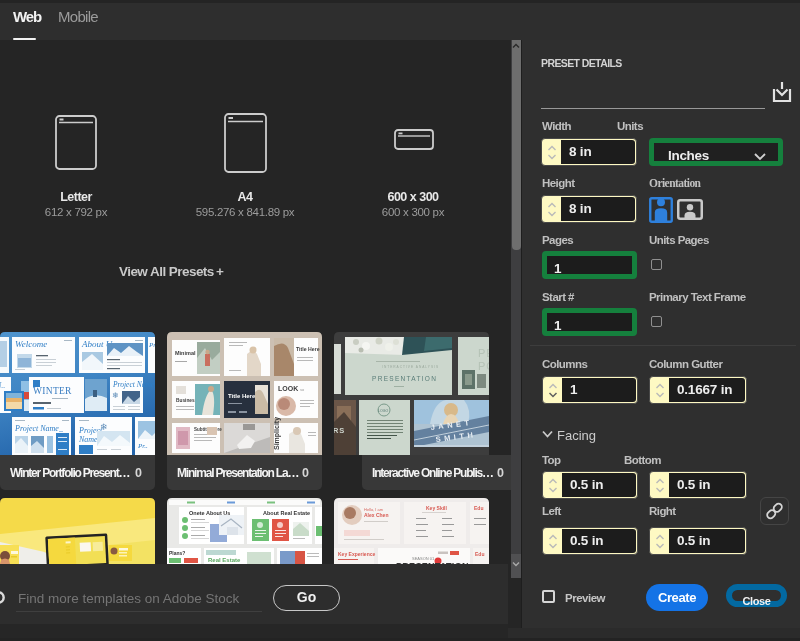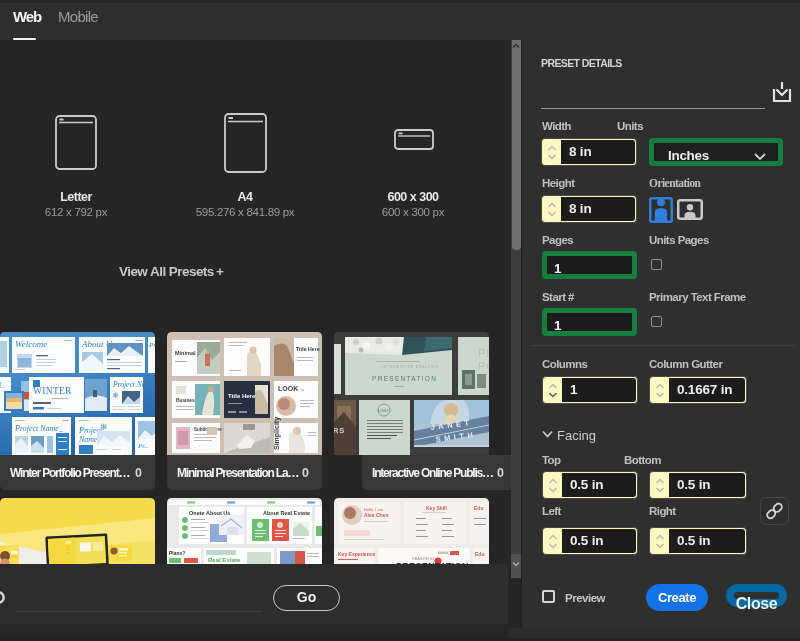--- a/index.html
+++ b/index.html
@@ -478,20 +478,21 @@
       <rect x="139" y="50" width="16" height="16" fill="#f6f3f1"></rect>
       <text x="141" y="58" font-size="5" font-weight="bold" fill="#d85a52">Edu</text>
     </g>
   </svg>
 </div>
 
 <div class="abs" style="left:0; top:564px; width:508px; height:60px; background:#2d2d2d;">
   <svg class="abs" style="left:0; top:26px;" width="10" height="18" viewBox="0 0 10 18">
     <circle cx="-1.5" cy="7.5" r="5.2" fill="none" stroke="#dadada" stroke-width="2.4"></circle>
   </svg>
+  <div class="abs" style="left:18px; top:27px; font-size:13.5px; color:#757575;">Find more templates on Adobe Stock</div>
   <div class="abs" style="left:16px; top:47px; width:246px; height:1px; background:#3f3f3f;"></div>
   <div class="abs ctr" style="left:273px; top:21px; width:67px; height:26px; border:1.5px solid #c8c8c8;
      border-radius:13px; font-size:14px; font-weight:bold; color:#f0f0f0; line-height:23px;">Go</div>
 </div>
 <div class="abs" style="left:0; top:624px; width:508px; height:17px; background:#262626;"></div>
 <div class="abs" style="left:508px; top:628px; width:292px; height:13px; background:#2b2b2b; z-index:6;"></div>
 <div class="abs" style="left:0; top:638px; width:800px; height:3px; background:#232323; z-index:7;"></div>
 
 <div class="abs" style="left:511px; top:40px; width:10px; height:538px; background:#3e3e40;">
   <div class="abs" style="left:0.5px; top:0; width:9px; height:210px; background:#6e6e6e; border-radius:0 0 4px 4px;"></div>
@@ -643,14 +644,14 @@
       <rect x="0.5" y="5.7" width="8.8" height="6.6" rx="3.3"></rect>
       <rect x="9.7" y="5.7" width="8.8" height="6.6" rx="3.3"></rect>
     </g>
   </svg>
 </div>
 
 <div class="chk" style="left:542px; top:590px; width:13px; height:13px; border-color:#d6d6d6; border-width:2px;"></div>
 <div class="abs" style="left:565px; top:592px; font-size:11.5px; font-weight:bold; letter-spacing:-0.5px; color:#c6c6c6;">Preview</div>
 <div class="abs ctr" style="left:646px; top:584px; width:62px; height:27px; background:#1473e6; border-radius:13.5px;
    font-size:13px; letter-spacing:-0.4px; font-weight:bold; color:#ffffff; line-height:27px;">Create</div>
-<div class="abs ctr" style="left:726px; top:584px; width:61px; height:23px; border:8px solid #0369a1; border-radius:13.5px;
-   font-size:16px; letter-spacing:-0.4px; font-weight:bold; color:#f2f2f2; line-height:23px;">Close</div>
+<div class="abs ctr" style="left:726px; top:584px; width:61px; height:23px; border:6px solid #0369a1; border-radius:13.5px;
+   font-size:11px; letter-spacing:-0.4px; font-weight:bold; color:#f2f2f2; line-height:23px;">Close</div>
 
 </body></html>

